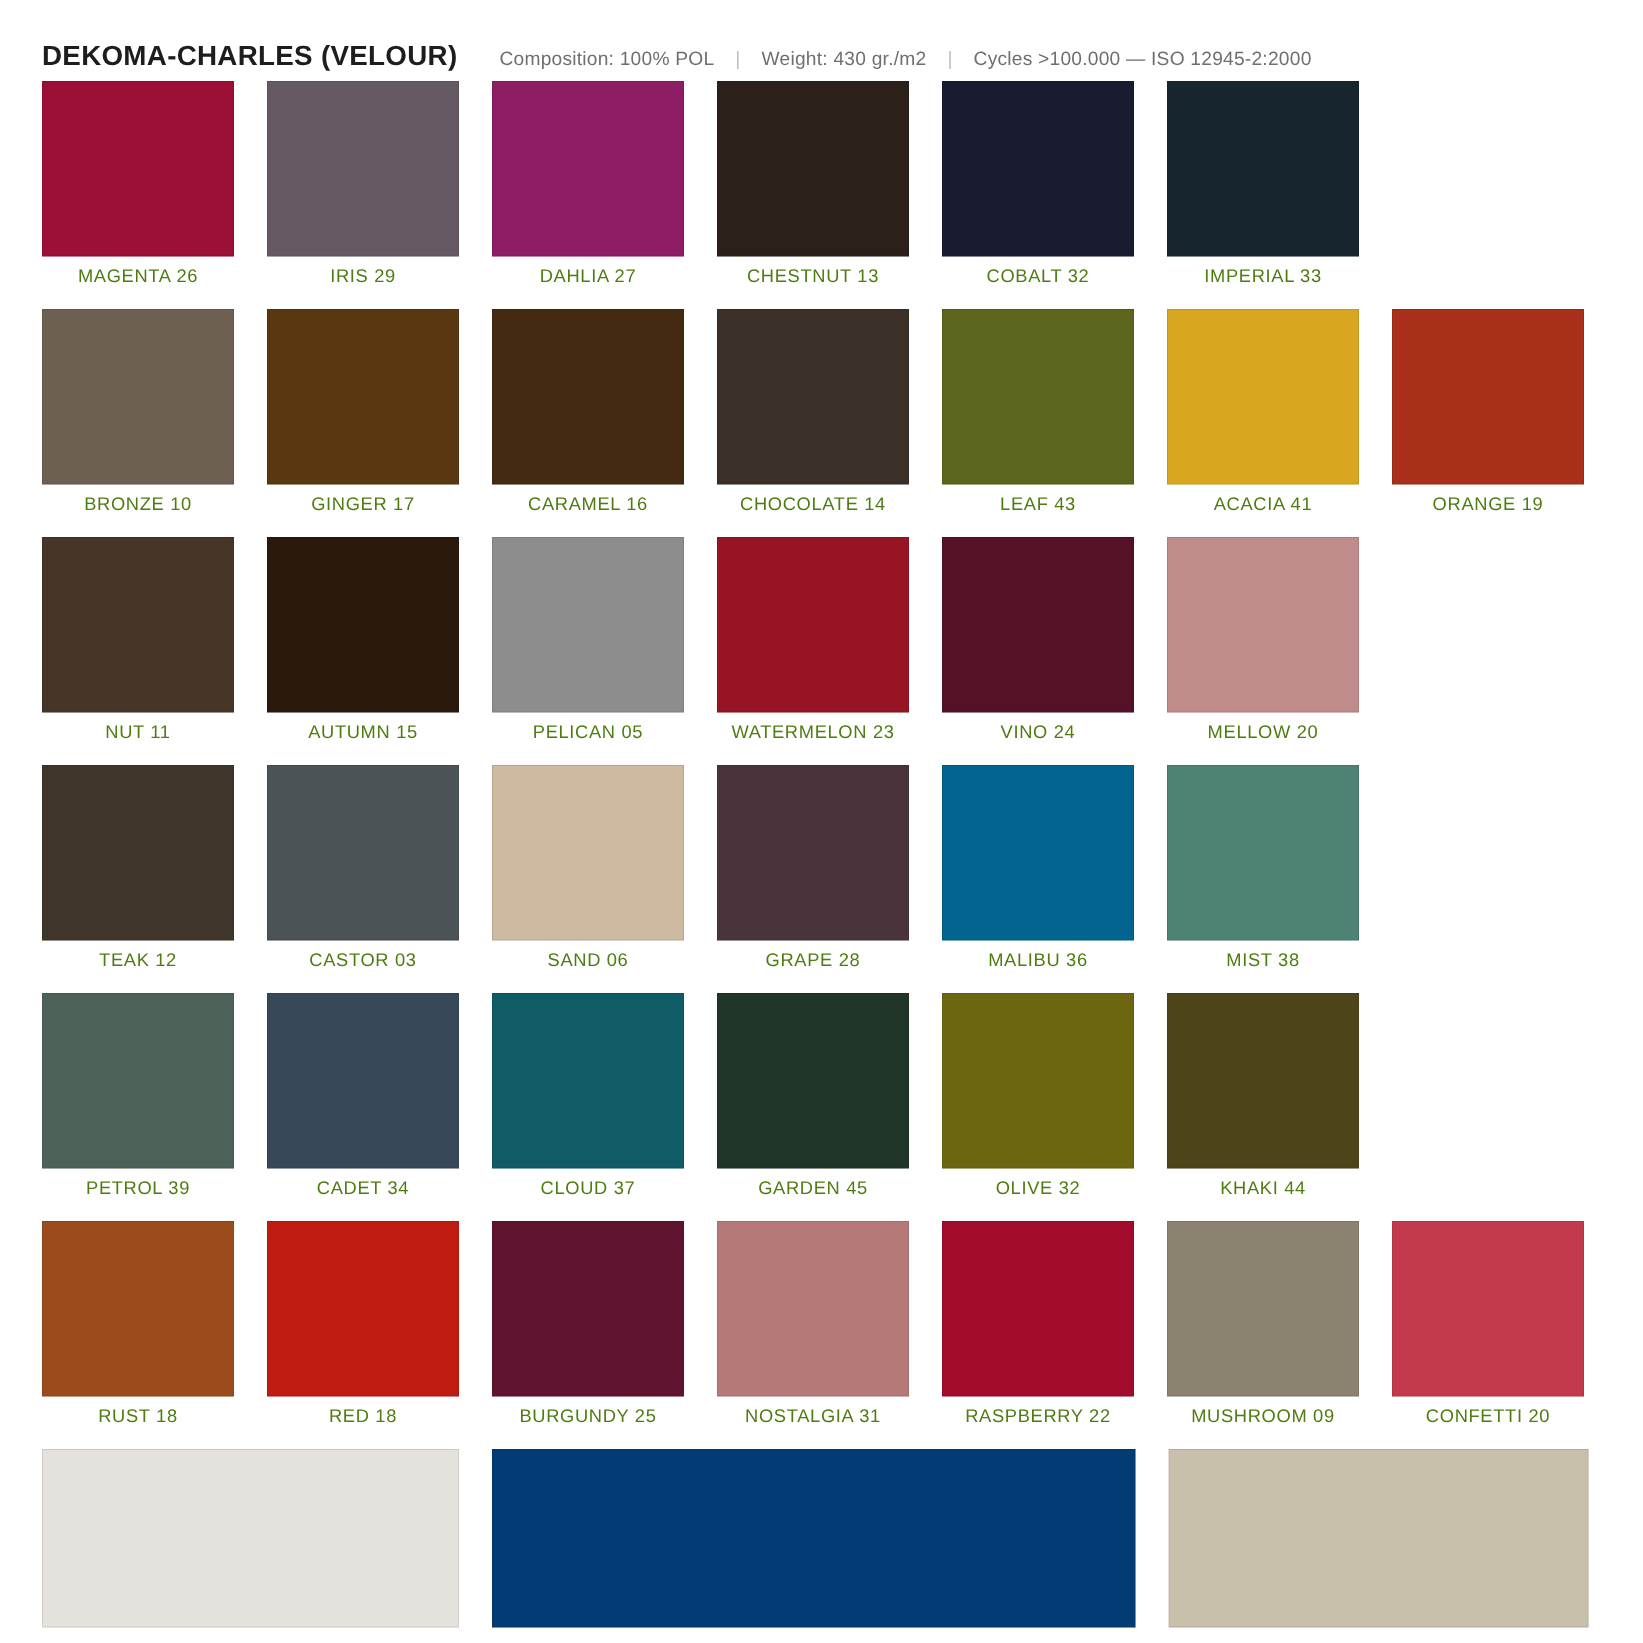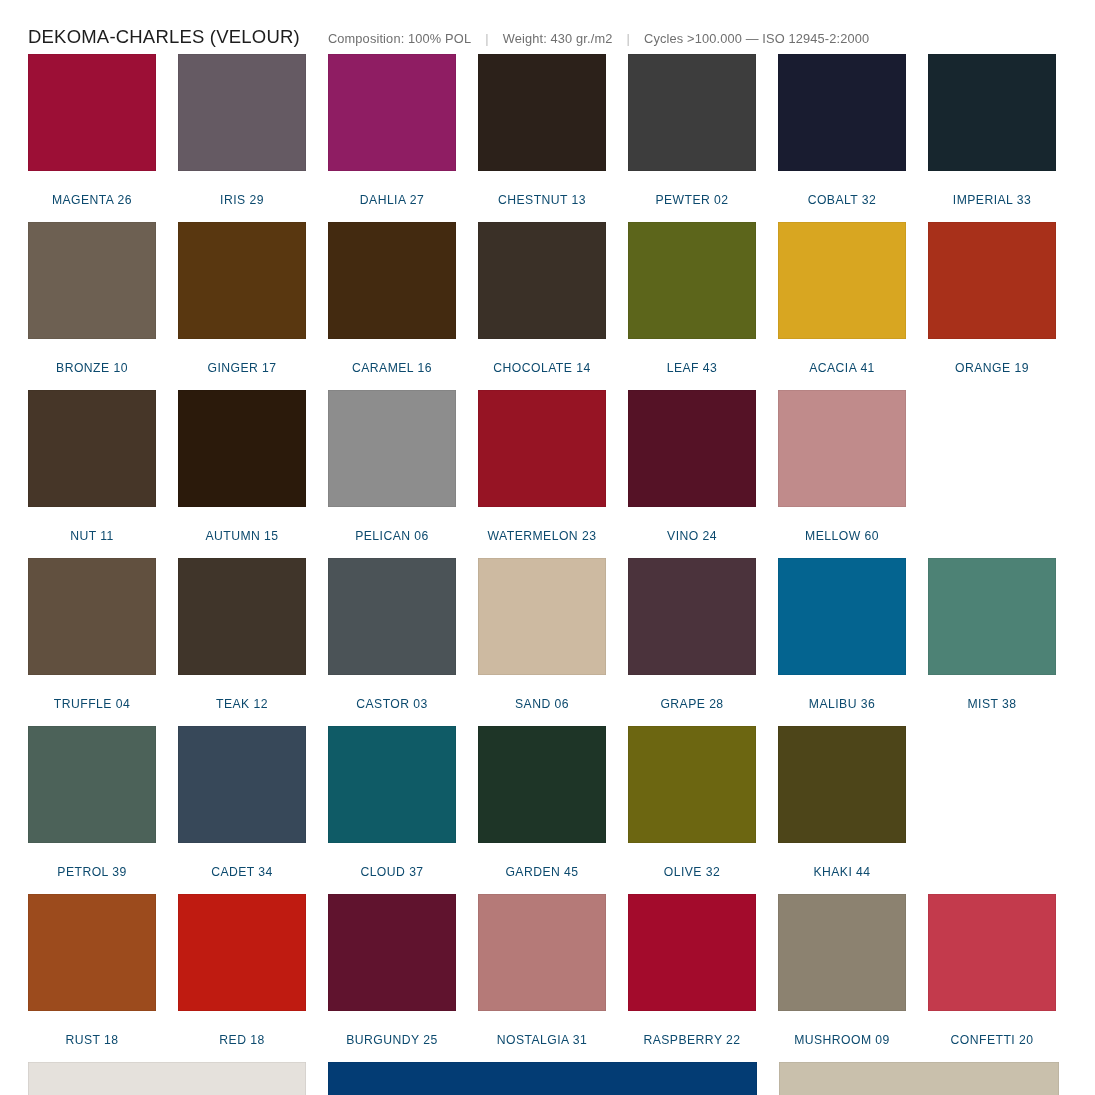--- a/index.html
+++ b/index.html
@@ -26,21 +26,21 @@
   
   .header {
     display: flex;
     align-items: baseline;
     height: 48px;
     padding-top: 26px;
     box-sizing: border-box;
   }
   .header-title {
     font-size: 18.5px;
-    font-weight: normal;
+    font-weight: bold;
     letter-spacing: 0.2px;
     color: #1d1d1d;
     white-space: nowrap;
   }
   .header-specs {
     display: flex;
     align-items: baseline;
     margin-left: 28px;
     font-size: 12.8px;
     color: #6f6f6f;
@@ -69,22 +69,22 @@
   .chip {
     width: 100%;
     height: 117px;
     box-shadow: 0 0 0 0.6px rgba(0,0,0,0.10) inset;
   }
   .chip-wide { height: 119px; }
   .caption {
     text-align: center;
     font-size: 12.2px;
     letter-spacing: 0.45px;
-    color: #0c4a6e;
-    padding-top: 22px;
+    color: #4d7c0f;
+    padding-top: 6px;
     white-space: nowrap;
   }
 
   
   .row-last {
     display: flex;
     gap: 22px;
     margin-top: 1px;
   }
   .cell-ivory { width: 278px; }
@@ -119,24 +119,20 @@
         </div>
         <div class="cell">
           <div class="chip" style="background: rgb(143, 29, 99);"></div>
           <div class="caption">DAHLIA 27</div>
         </div>
         <div class="cell">
           <div class="chip" style="background: rgb(44, 33, 26);"></div>
           <div class="caption">CHESTNUT 13</div>
         </div>
         <div class="cell">
-          <div class="chip" style="background: rgb(61, 61, 61);"></div>
-          <div class="caption">PEWTER 02</div>
-        </div>
-        <div class="cell">
           <div class="chip" style="background: rgb(25, 28, 48);"></div>
           <div class="caption">COBALT 32</div>
         </div>
         <div class="cell">
           <div class="chip" style="background: rgb(23, 38, 46);"></div>
           <div class="caption">IMPERIAL 33</div>
         </div>
       </div>
     <div class="row" id="row-1">
         <div class="cell">
@@ -172,40 +168,36 @@
         <div class="cell">
           <div class="chip" style="background: rgb(70, 54, 40);"></div>
           <div class="caption">NUT 11</div>
         </div>
         <div class="cell">
           <div class="chip" style="background: rgb(43, 26, 11);"></div>
           <div class="caption">AUTUMN 15</div>
         </div>
         <div class="cell">
           <div class="chip" style="background: rgb(141, 141, 141);"></div>
-          <div class="caption">PELICAN 06</div>
+          <div class="caption">PELICAN 05</div>
         </div>
         <div class="cell">
           <div class="chip" style="background: rgb(150, 20, 36);"></div>
           <div class="caption">WATERMELON 23</div>
         </div>
         <div class="cell">
           <div class="chip" style="background: rgb(85, 18, 38);"></div>
           <div class="caption">VINO 24</div>
         </div>
         <div class="cell">
           <div class="chip" style="background: rgb(192, 139, 139);"></div>
-          <div class="caption">MELLOW 60</div>
+          <div class="caption">MELLOW 20</div>
         </div>
       </div>
     <div class="row" id="row-3">
-        <div class="cell">
-          <div class="chip" style="background: rgb(97, 80, 63);"></div>
-          <div class="caption">TRUFFLE 04</div>
-        </div>
         <div class="cell">
           <div class="chip" style="background: rgb(64, 53, 42);"></div>
           <div class="caption">TEAK 12</div>
         </div>
         <div class="cell">
           <div class="chip" style="background: rgb(75, 83, 87);"></div>
           <div class="caption">CASTOR 03</div>
         </div>
         <div class="cell">
           <div class="chip" style="background: rgb(205, 186, 161);"></div>

